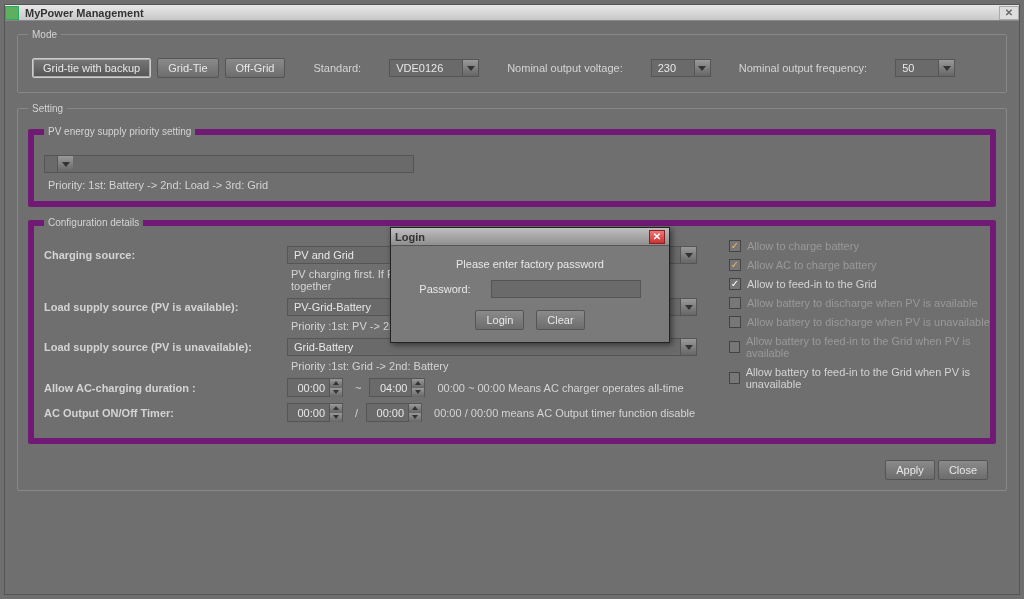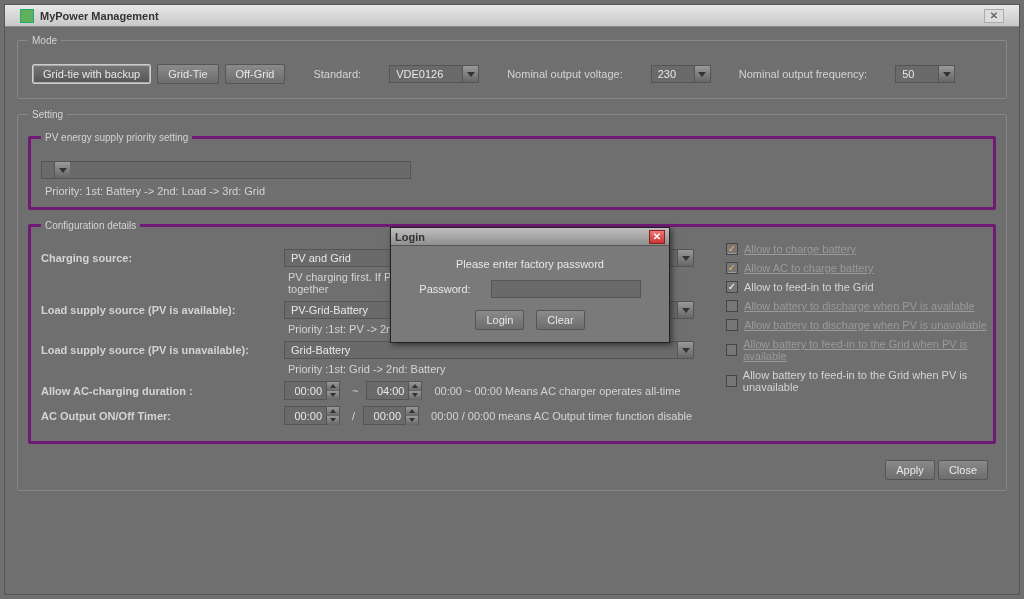--- a/index.html
+++ b/index.html
@@ -16,24 +16,24 @@
   .window {
     position: absolute;
     top: 4px; left: 4px; right: 4px; bottom: 4px;
     background: #6f6f6f;
     border: 1px solid #555;
   }
   .titlebar {
     background: linear-gradient(#e8e8e8, #c8c8c8);
     color: #333;
     font-weight: bold;
-    height: 22px;
+    height: 16px;
     display: flex;
     align-items: center;
-    padding: 0 15px;
+    padding: 0 0;
     border-bottom: 1px solid #888;
   }
   .titlebar .appicon {
     width: 14px; height: 14px;
     background: #5faf5f;
     margin-right: 6px;
     display:inline-block;
     border:1px solid #2a6;
   }
   .titlebar .close-x {
@@ -50,21 +50,21 @@
     padding: 8px 12px 12px 12px;
     position: relative;
   }
   fieldset {
     border: 1px solid #888;
     border-radius: 2px;
     padding: 12px 10px 10px 10px;
     margin-bottom: 10px;
     position: relative;
   }
-  fieldset.inner { border: 3px solid #701a75; }
+  fieldset.inner { border: 6px solid #701a75; }
   legend {
     padding: 0 4px;
     color: #d4d4d4;
     font-size: 10px;
   }
   .moderow {
     display: flex;
     align-items: center;
     gap: 28px;
     padding: 6px 4px 4px 4px;
@@ -122,21 +122,21 @@
     color: #d4d4d4;
     padding-right: 4px;
     font-weight: bold;
   }
   .hint { color:#d4d4d4; font-size:11px; margin-left: 4px; }
   .sublabel { margin-left: 247px; color:#d4d4d4; font-size:11px; margin-top:-2px; margin-bottom:6px; }
   .checkbox {
     display:inline-flex; align-items:center; gap:6px;
     color:#d4d4d4;
   }
-  .checkbox.disabled, .checkbox[data-disabled="true"] { color:#9a9a9a;text-decoration:underline; }
+  .checkbox.disabled, .checkbox[data-disabled="true"] { color:#9a9a9a; }
   .checkbox .box {
     width:12px; height:12px;
     border:1px solid #444;
     background:#777;
     display:inline-flex;align-items:center;justify-content:center;
     font-size:10px; color:#fff;
     line-height:10px;
   }
   .checkbox .box.checked::after { content:"✓"; color:#fff; font-size:10px; }
   .checkbox .box.checked.orange::after { color:#ffb060; }

